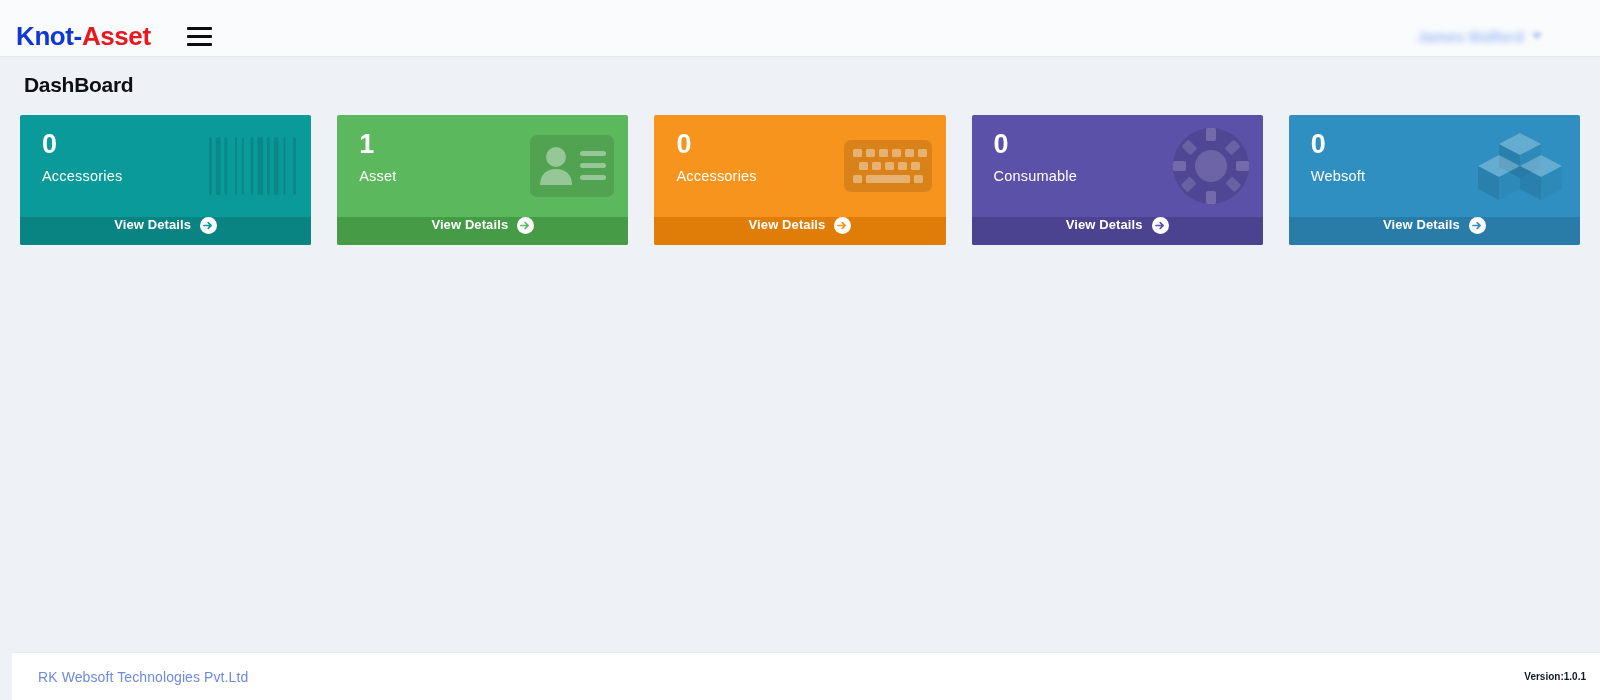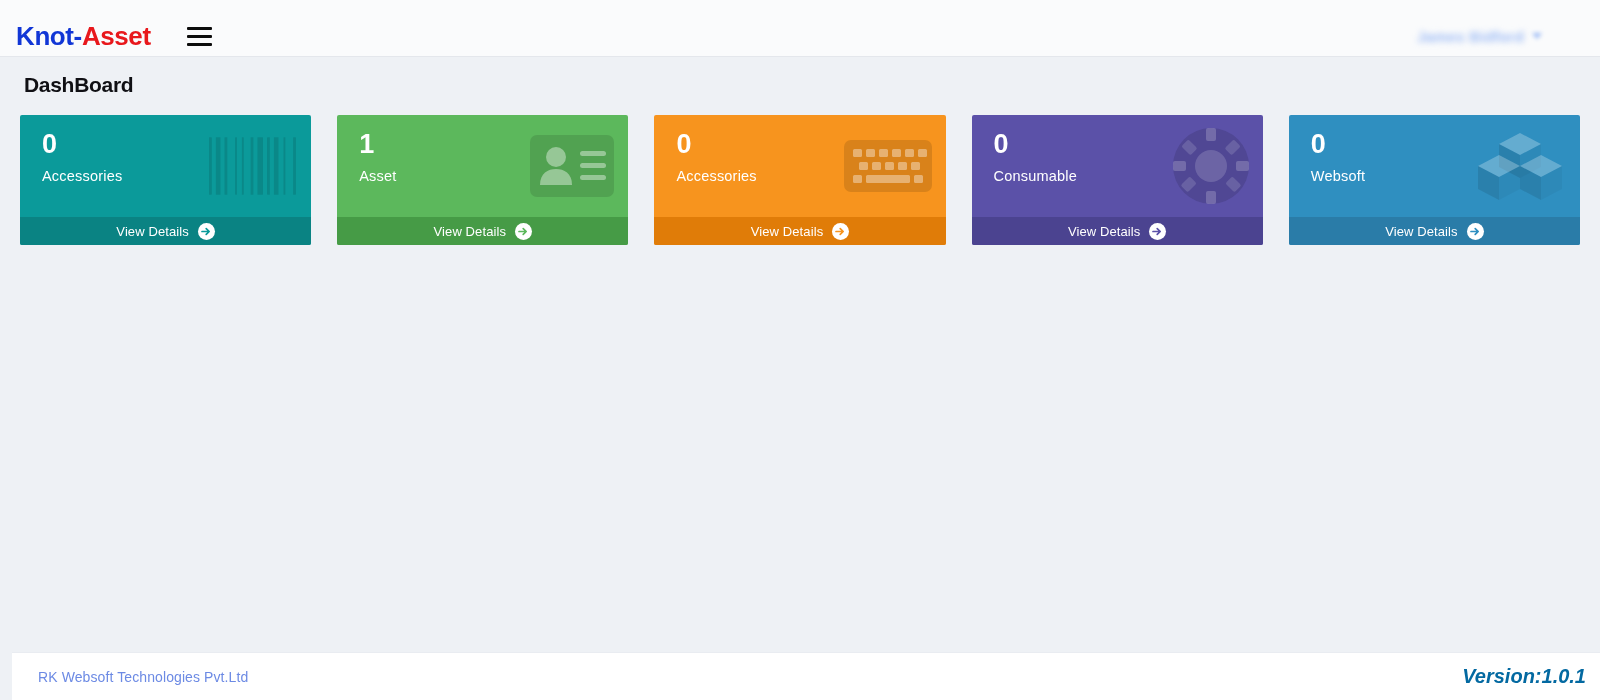--- a/index.html
+++ b/index.html
@@ -147,25 +147,25 @@
     z-index: 1;
     pointer-events: none;
     display: flex;
     align-items: center;
     justify-content: center;
   }
 
   .card-footer {
     height: 28px;
     display: flex;
-    align-items: center;
+    align-items: flex-start;
     justify-content: center;
     gap: 9px;
     font-size: 13px;
-    font-weight: normal;
+    font-weight: bold;
     color: #ffffff;
     letter-spacing: 0.1px;
   }
 
   .arrow-circle {
     width: 17px;
     height: 17px;
     border-radius: 50%;
     background: #ffffff;
     display: flex;
@@ -188,24 +188,23 @@
     padding: 0 26px;
   }
   .footer-left {
     font-size: 14px;
     color: #6c8ae4;
     letter-spacing: 0.1px;
     cursor: pointer;
   }
   .footer-right {
     margin-left: auto;
-    font-size: 20px;
-    color: #0369a1;
-    font-weight: bold;
-    font-style: italic;
+    font-size: 10px;
+    color: #0f172a;
+    font-weight: bold;
   }
 </style>
 </head>
 <body>
 
 <div class="navbar">
   <div class="brand">
     <span class="knot">Knot</span><span class="dash">-</span><span class="asset">Asset</span>
   </div>
 

